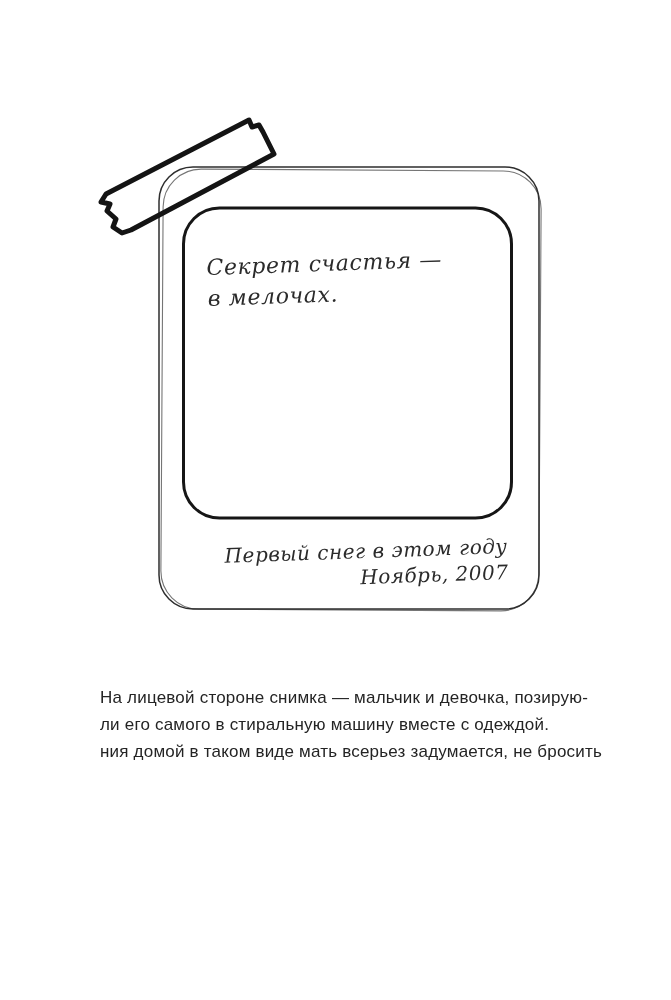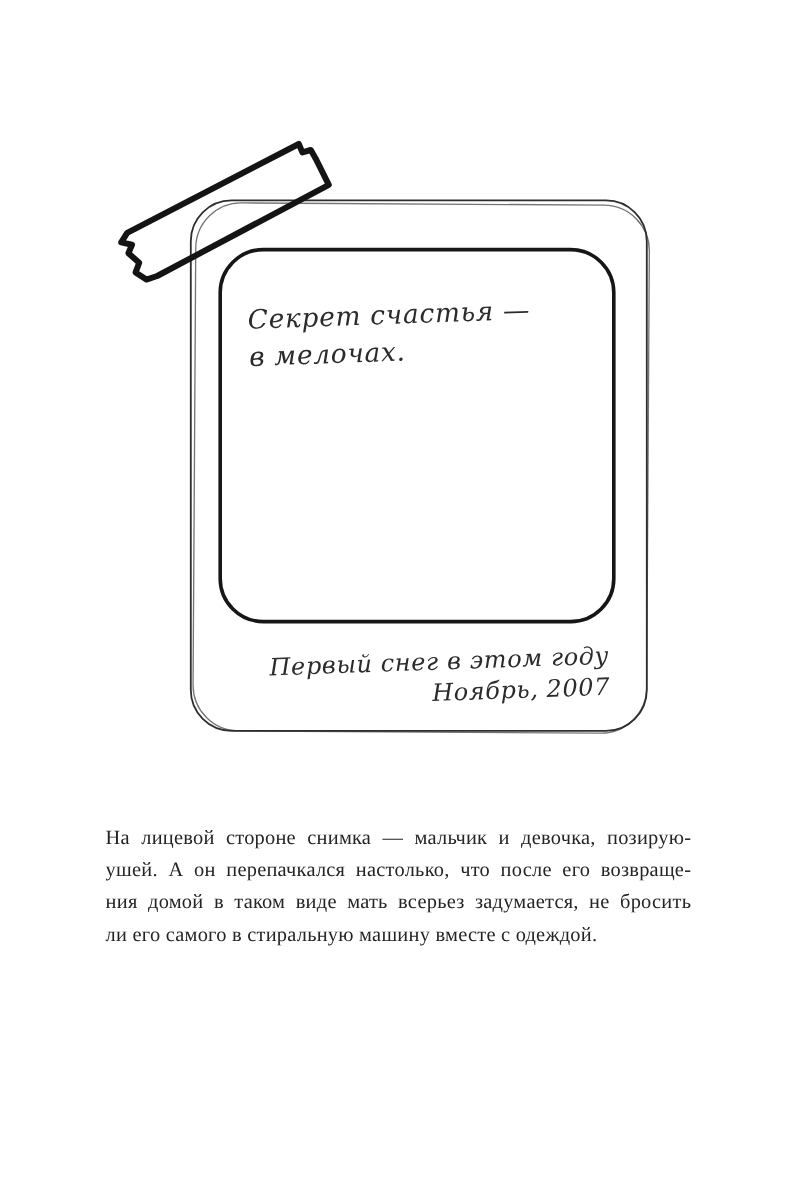--- a/index.html
+++ b/index.html
@@ -49,28 +49,27 @@
     line-height: 26px;
     letter-spacing: 0.5px;
     color: #2b2b2b;
     transform: rotate(-2deg);
     transform-origin: right top;
     white-space: nowrap;
   }
   
   .body-paragraph {
     position: absolute;
-    left: 88px;
+    left: 100px;
     top: 684px;
     width: 488px;
     font-size: 17px;
     line-height: 27px;
     letter-spacing: 0.2px;
     color: #242424;
-    font-family: Liberation Serif, serif;
   }
   .pline {
     text-align: justify;
     text-align-last: justify;
     white-space: nowrap;
   }
   .pline.last {
     text-align-last: left;
   }
 </style>
@@ -94,18 +93,17 @@
     <div>в мелочах.</div>
   </div>
 
   <div class="photo-caption">
     <div>Первый снег в этом году</div>
     <div>Ноябрь, 2007</div>
   </div>
 
   <div class="body-paragraph">
     <div class="pline">На лицевой стороне снимка — мальчик и девочка, позирую-</div>
-    <div class="pline">ушей. А он перепачкался настолько, что после его возвраще-</div>
+    <div class="pline last">ли его самого в стиральную машину вместе с одеждой.</div>
     <div class="pline">ния домой в таком виде мать всерьез задумается, не бросить</div>
-    <div class="pline last">ли его самого в стиральную машину вместе с одеждой.</div>
   </div>
 
 </div>
 
 </body></html>

